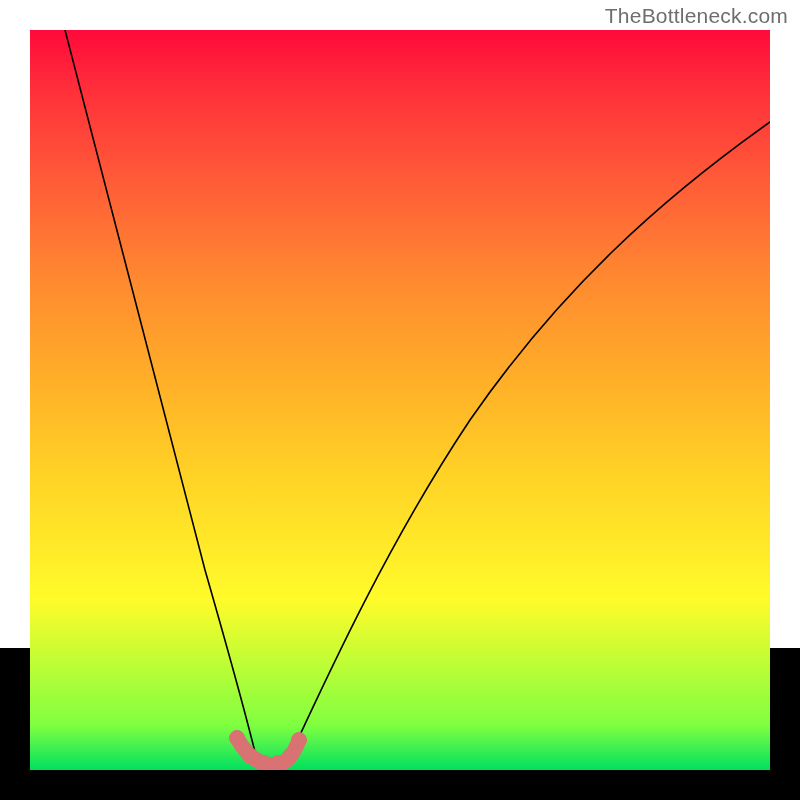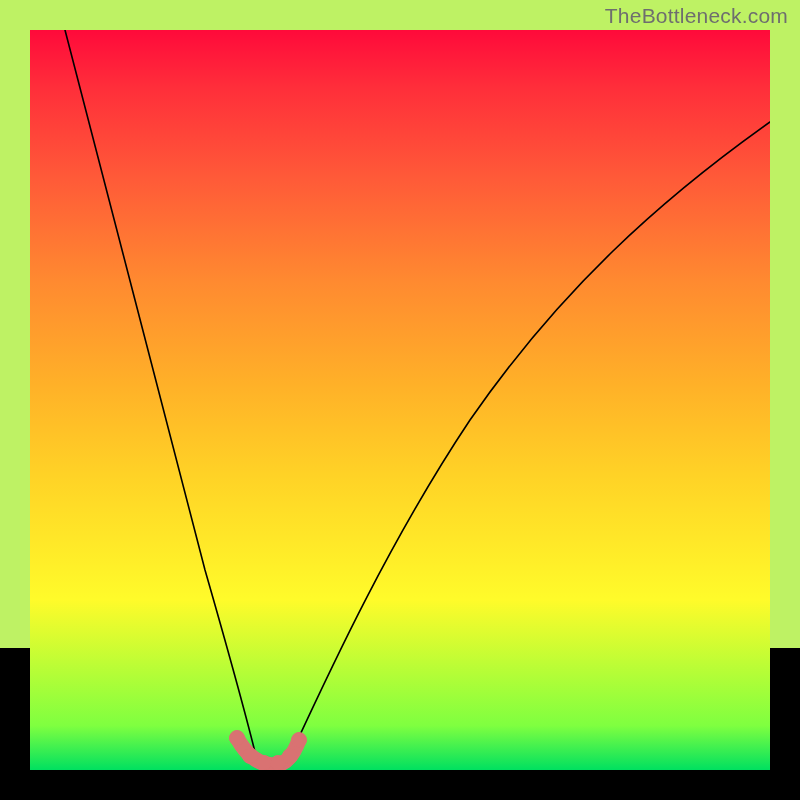--- a/index.html
+++ b/index.html
@@ -8,21 +8,21 @@
     width: 800px;
     height: 800px;
     background: #000;
     overflow: hidden;
     font-family: Arial, Helvetica, sans-serif;
   }
   .stage {
     position: relative;
     width: 800px;
     height: 648px;
-    background: #bef264;
+    background: #ffffff;
     text-align: center;
   }
   .watermark {
     position: absolute;
     top: 4px;
     right: 12px;
     color: #6e6e6e;
     font-size: 21px;
     font-weight: 400;
     letter-spacing: 0.2px;

